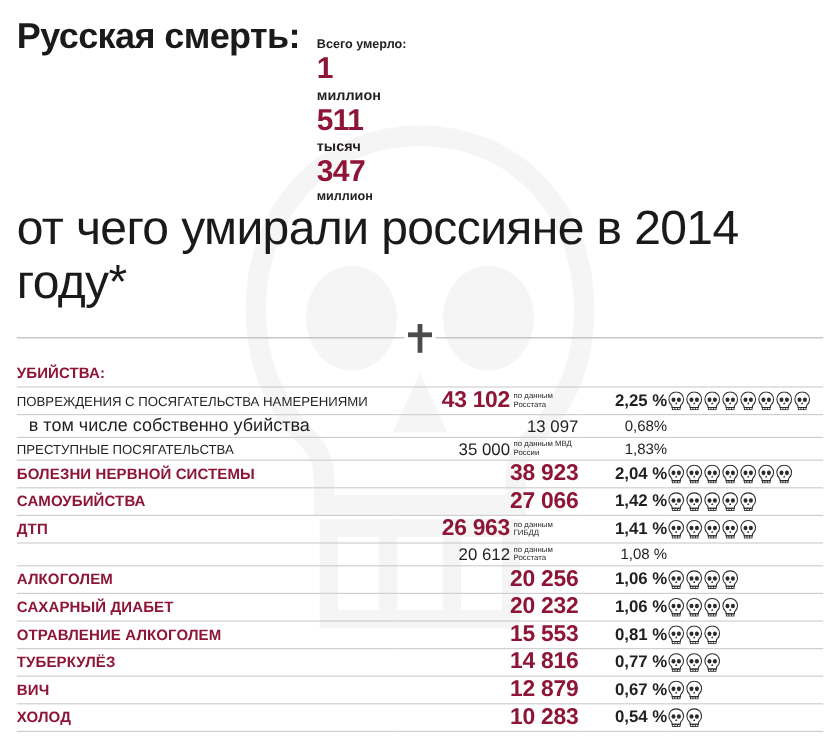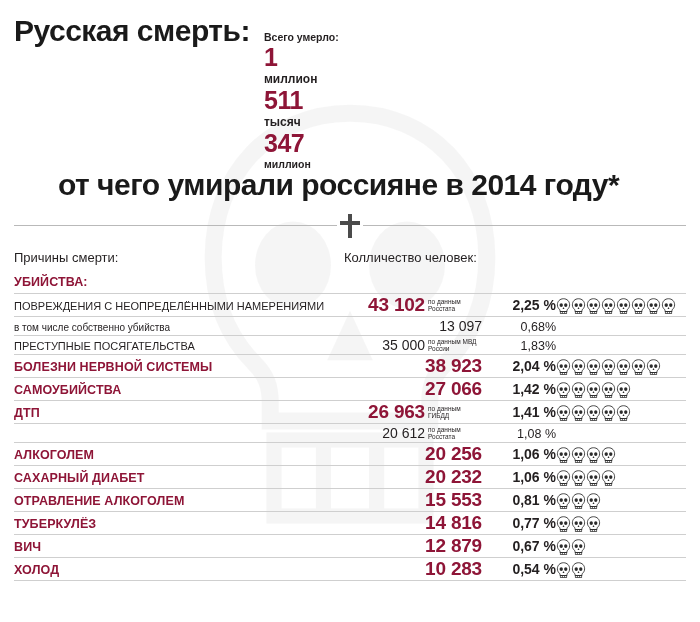--- a/index.html
+++ b/index.html
@@ -69,26 +69,25 @@
     font-weight: bold;
     color: #231f20;
     margin: 0 4px 0 3px;
   }
   .total-tail {
     font-size: 10.5px;
     font-weight: bold;
     margin-left: 4px;
   }
   .title-line2 {
-    font-size: 30px;
-    font-weight: bold;
+    font-size: 40px;
+    font-weight: normal;
     letter-spacing: -0.5px;
     color: #1a1a1a;
     margin-top: -2px;
-    margin-left: 44px;
   }
 
   
   .divider-wrap {
     position: relative;
     height: 26px;
     margin: 10px 14px 0 14px;
   }
   .divider-line {
     position: absolute;
@@ -172,22 +171,23 @@
     text-align: left;
   }
 
   .lbl-major {
     font-size: 12.5px;
     font-weight: bold;
     color: #8e1537;
     letter-spacing: 0.1px;
   }
   .lbl-minor {
-    font-size: 10px;
-    color: #231f20;
+    font-size: 15px;
+    color: #231f20;
+    margin-left: 10px;
   }
   .lbl-sub {
     font-size: 11px;
     color: #231f20;
   }
 
   .num-major {
     font-size: 19px;
     font-weight: bold;
     color: #8e1537;
@@ -264,33 +264,29 @@
   </div>
 
   <div class="divider-wrap">
     <div class="divider-line"></div>
     <div class="cross">
       <div class="v"></div>
       <div class="h"></div>
     </div>
   </div>
 
-  <div class="col-heads">
-    <div class="left">Причины смерти:</div>
-    <div class="right">Колличество человек:</div>
-  </div>
 
   <div style="margin:10px 14px 0 14px;">
     <div class="lbl-major">УБИЙСТВА:</div>
   </div>
 
   <table class="data" style="margin-top:4px;">
     <tbody id="rows-body">
         <tr class="row first">
-          <td class="c-label"><span class="lbl-sub">ПОВРЕЖДЕНИЯ С НЕОПРЕДЕЛЁННЫМИ НАМЕРЕНИЯМИ</span></td>
+          <td class="c-label"><span class="lbl-sub">ПОВРЕЖДЕНИЯ С ПОСЯГАТЕЛЬСТВА НАМЕРЕНИЯМИ</span></td>
           <td class="c-num">
             <span class="numcell-inner">
               <span class="num-major nowrap">43 102</span>
               <span class="src">по данным Росстата</span>
             </span>
           </td>
           <td class="c-pct"><span class="pct-major">2,25 %</span></td>
           <td class="c-skulls"><svg class="skull" viewBox="0 0 20 22">
               <path d="M10 1C5 1 1.6 4.6 1.6 9.4c0 2.8 1.2 4.6 2.6 5.9.7.7 1 1.3 1 2.1v1.2h9.6v-1.2c0-.8.3-1.4 1-2.1 1.4-1.3 2.6-3.1 2.6-5.9C18.4 4.6 15 1 10 1z" fill="none" stroke="#2b2b2b" stroke-width="1.2"></path>
               <ellipse cx="6.9" cy="9.7" rx="2.3" ry="2.6" fill="#2b2b2b"></ellipse>

